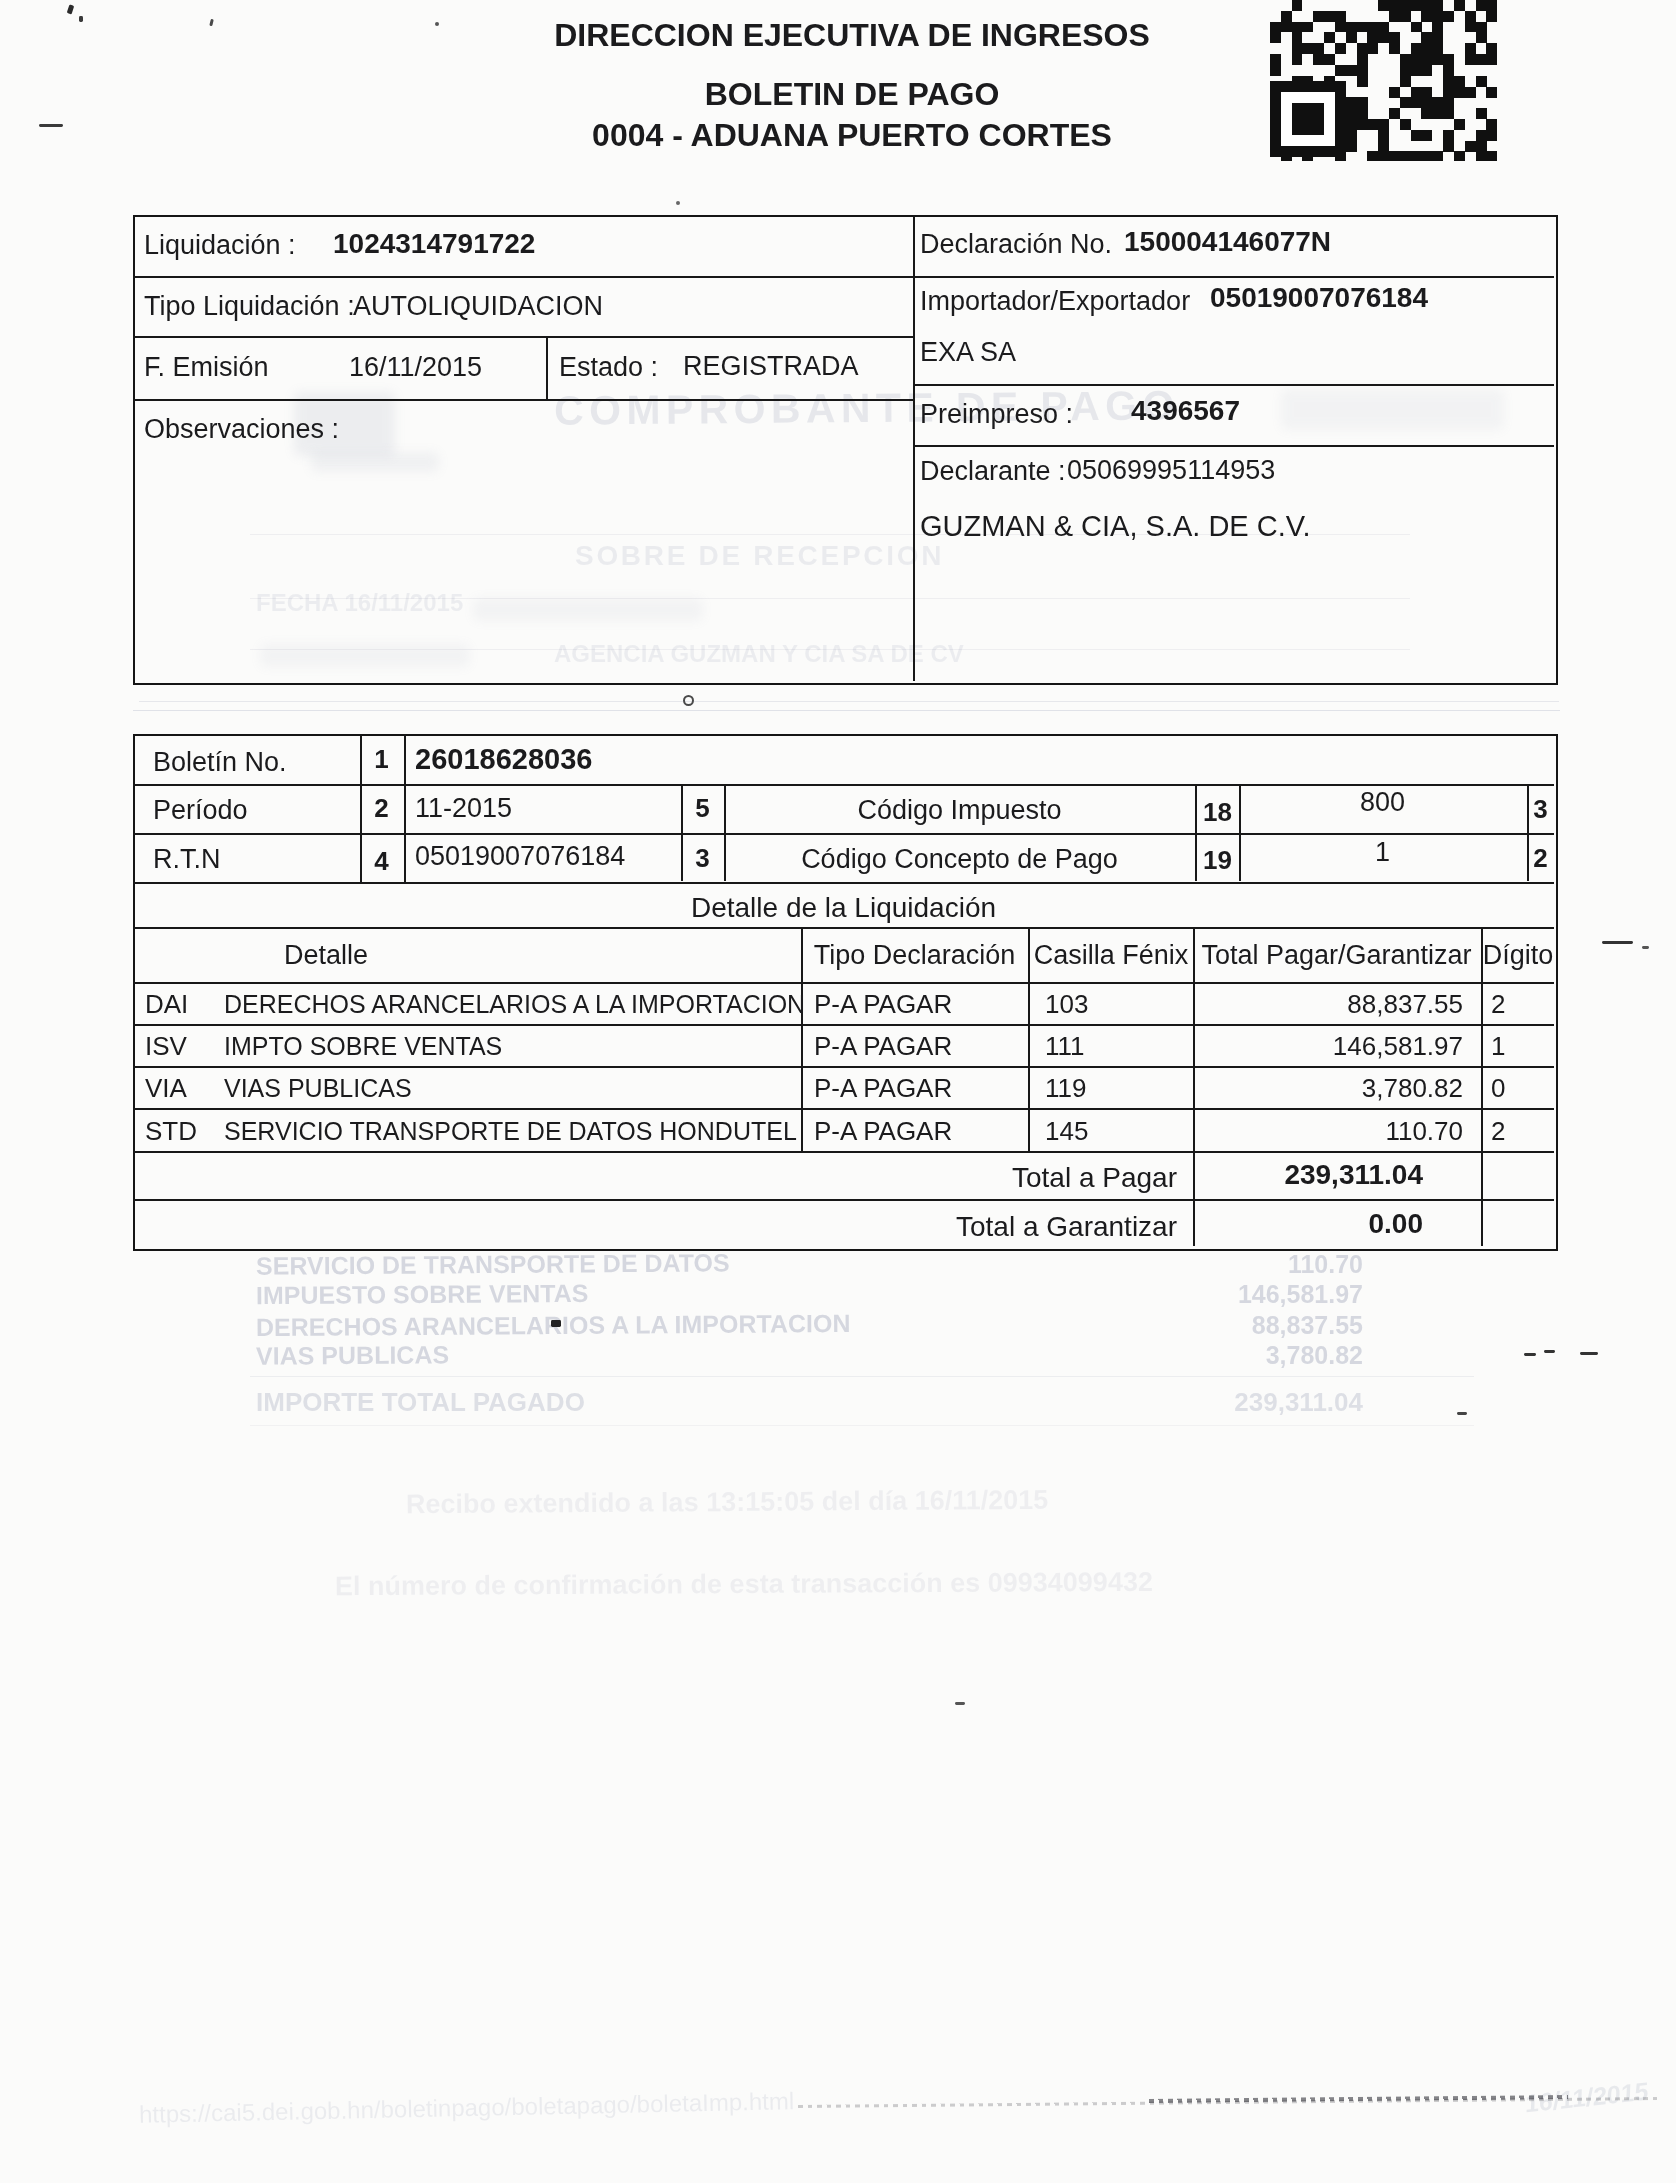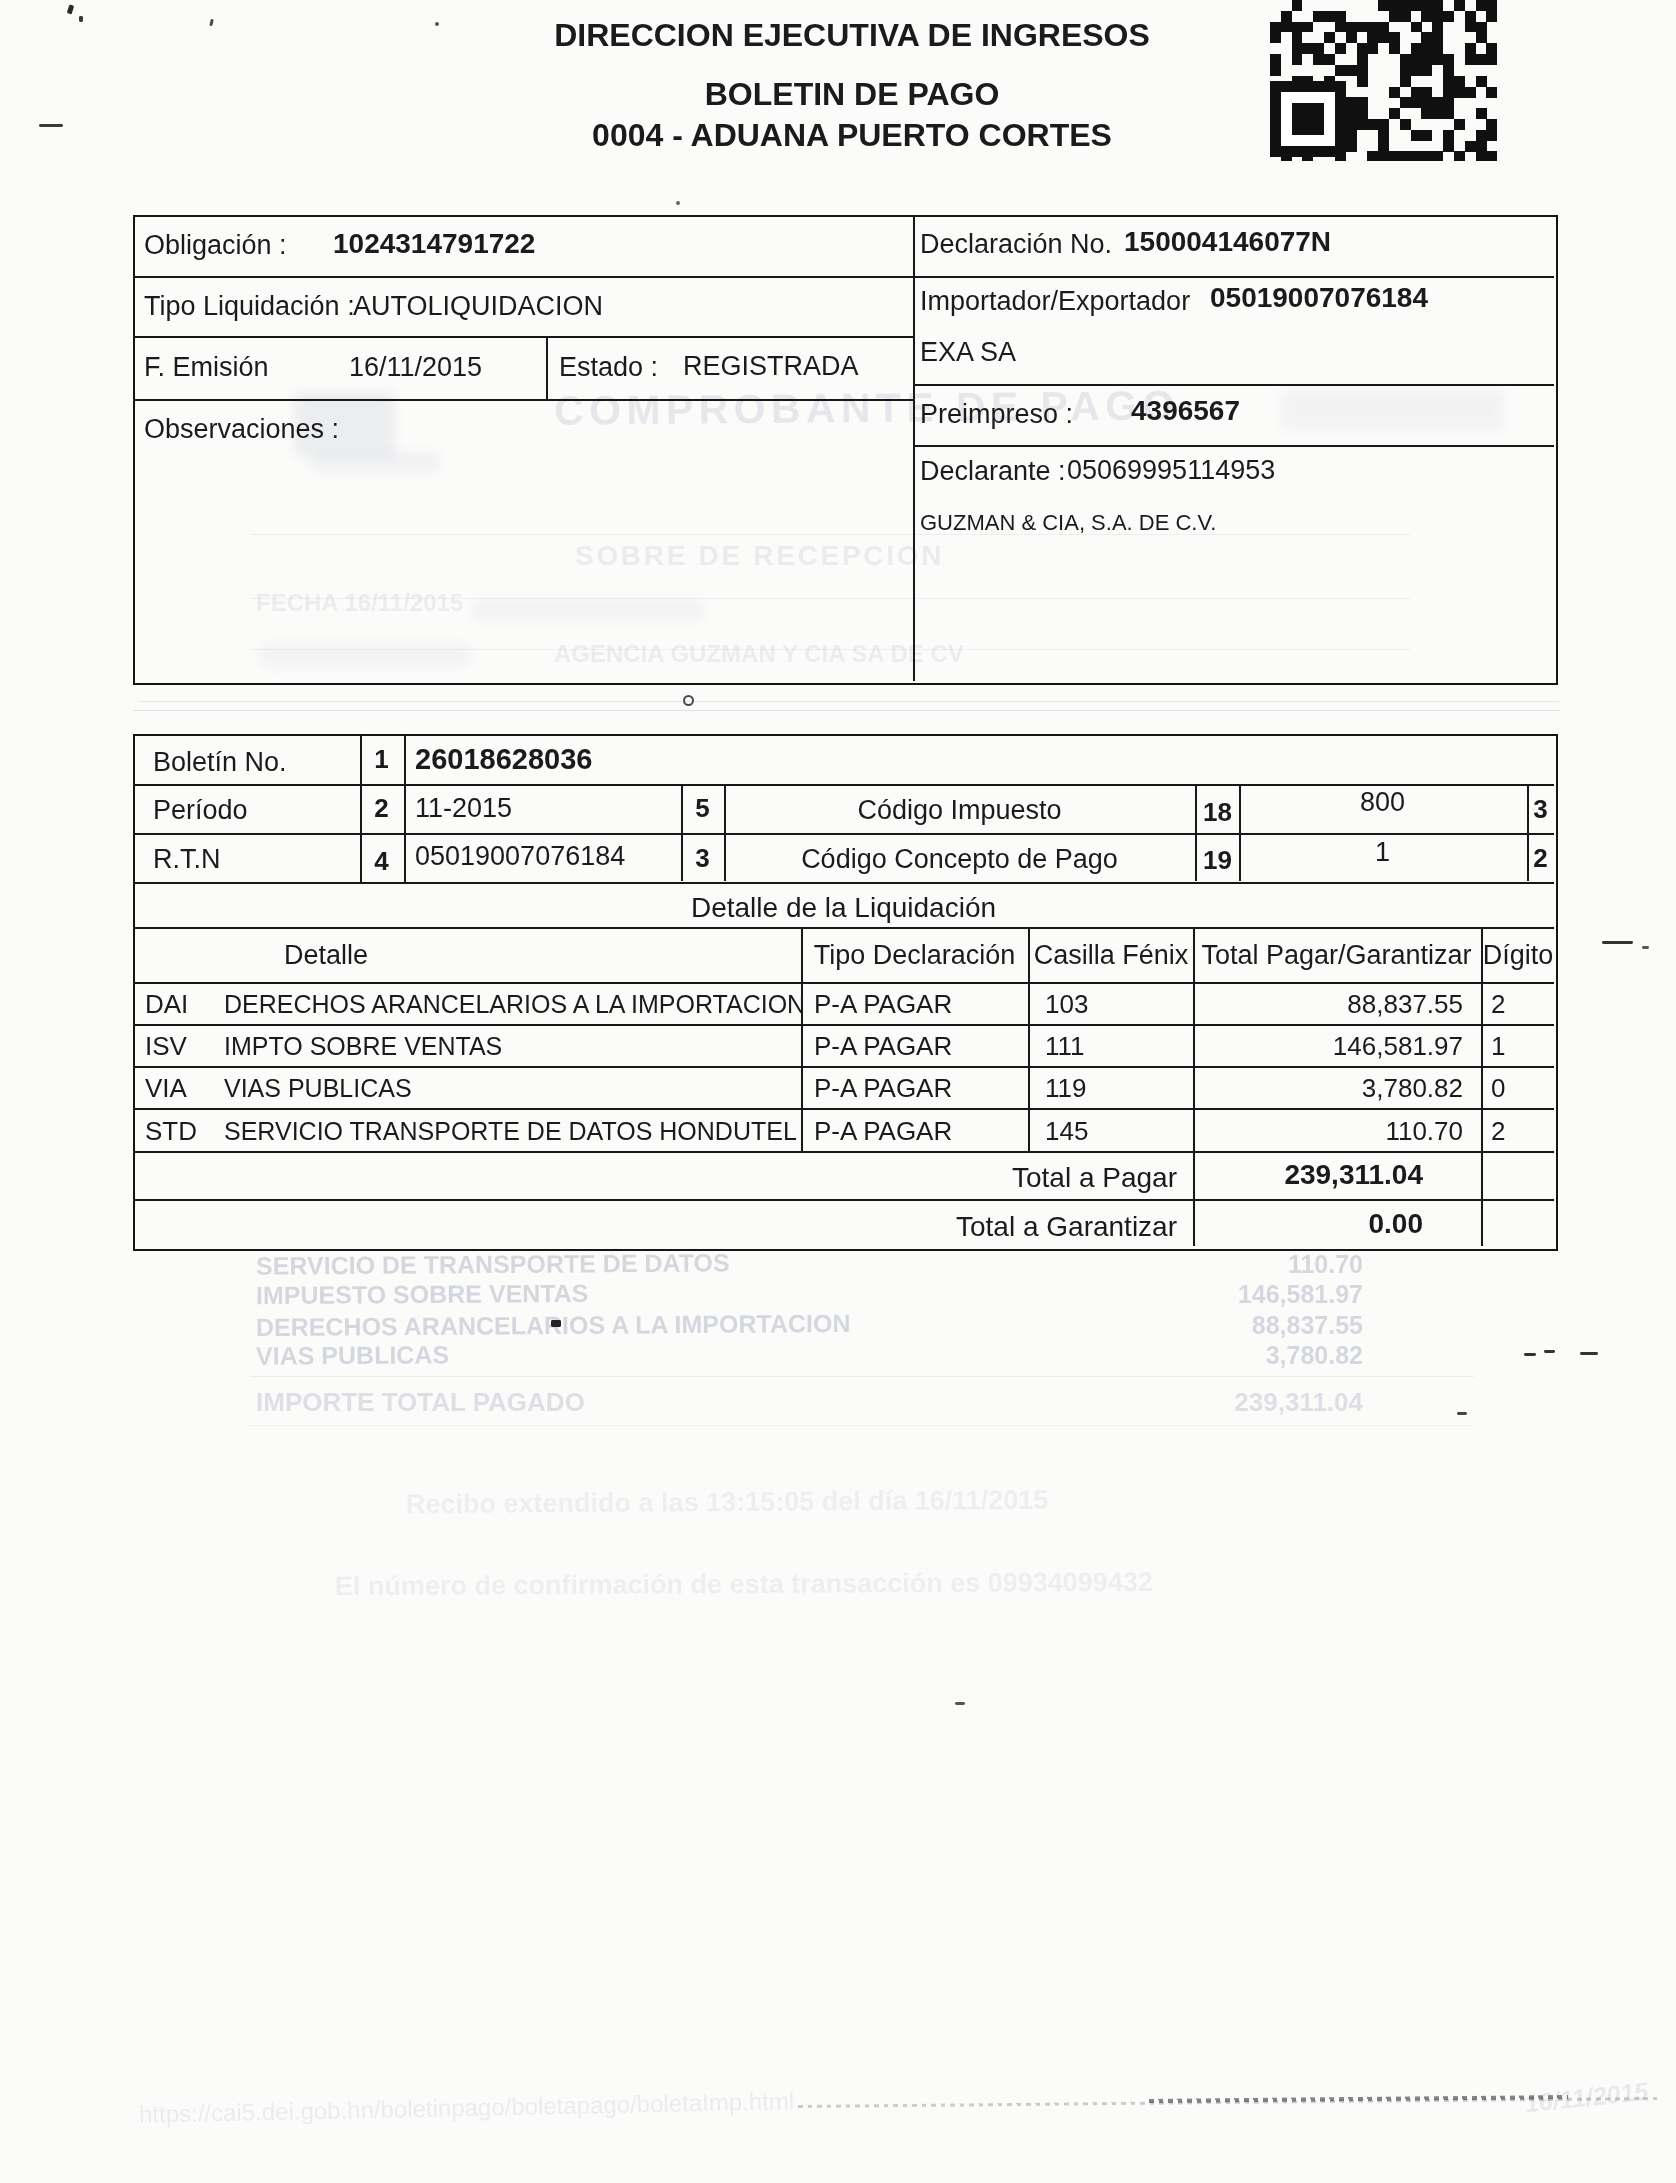--- a/index.html
+++ b/index.html
@@ -241,40 +241,40 @@
   <div>
     <div class="box" style="left:133px;top:215px;width:1421px;height:466px"></div>
     <div class="vl" style="left:913px;top:215px;height:466px"></div>
     <div class="hl" style="left:133px;top:276px;width:1421px"></div>
     <div class="hl" style="left:133px;top:336px;width:780px"></div>
     <div class="hl" style="left:133px;top:399px;width:780px"></div>
     <div class="vl" style="left:546px;top:336px;height:63px"></div>
     <div class="hl" style="left:913px;top:384px;width:641px"></div>
     <div class="hl" style="left:913px;top:445px;width:641px"></div>
 
-    <div class="t" style="left:144px;top:231px;font-size:27px">Obligación :</div>
+    <div class="t" style="left:144px;top:231px;font-size:27px">Liquidación :</div>
     <div class="t b" style="left:333px;top:229px;font-size:28px">1024314791722</div>
     <div class="t" style="left:144px;top:292px;font-size:27px">Tipo Liquidación :</div>
     <div class="t" style="left:353px;top:292px;font-size:27px">AUTOLIQUIDACION</div>
     <div class="t" style="left:144px;top:353px;font-size:27px">F. Emisión</div>
     <div class="t" style="left:349px;top:353px;font-size:27px">16/11/2015</div>
     <div class="t" style="left:559px;top:353px;font-size:27px">Estado :</div>
     <div class="t" style="left:683px;top:352px;font-size:27px">REGISTRADA</div>
     <div class="t" style="left:144px;top:415px;font-size:27px">Observaciones :</div>
 
     <div class="t" style="left:920px;top:230px;font-size:27px">Declaración No.</div>
     <div class="t b" style="left:1124px;top:227px;font-size:28px">150004146077N</div>
     <div class="t" style="left:920px;top:287px;font-size:27px">Importador/Exportador</div>
     <div class="t b" style="left:1210px;top:283px;font-size:28px">05019007076184</div>
     <div class="t" style="left:920px;top:338px;font-size:27px">EXA SA</div>
     <div class="t" style="left:920px;top:400px;font-size:27px">Preimpreso :</div>
     <div class="t b" style="left:1131px;top:396px;font-size:28px">4396567</div>
     <div class="t" style="left:920px;top:457px;font-size:27px">Declarante :</div>
     <div class="t" style="left:1067px;top:456px;font-size:27px">05069995114953</div>
-    <div class="t" style="left:920px;top:511px;font-size:22px">GUZMAN &amp; CIA, S.A. DE C.V.</div>
+    <div class="t" style="left:920px;top:511px;font-size:29px">GUZMAN &amp; CIA, S.A. DE C.V.</div>
   </div>
 
   <div>
     <div class="box" style="left:133px;top:734px;width:1421px;height:513px"></div>
     <div class="hl" style="left:133px;top:784px;width:1421px"></div>
     <div class="hl" style="left:133px;top:833px;width:1421px"></div>
     <div class="hl" style="left:133px;top:882px;width:1421px"></div>
     <div class="hl" style="left:133px;top:927px;width:1421px"></div>
     <div class="hl" style="left:133px;top:982px;width:1421px"></div>
     <div class="hl" style="left:133px;top:1024px;width:1421px"></div>

